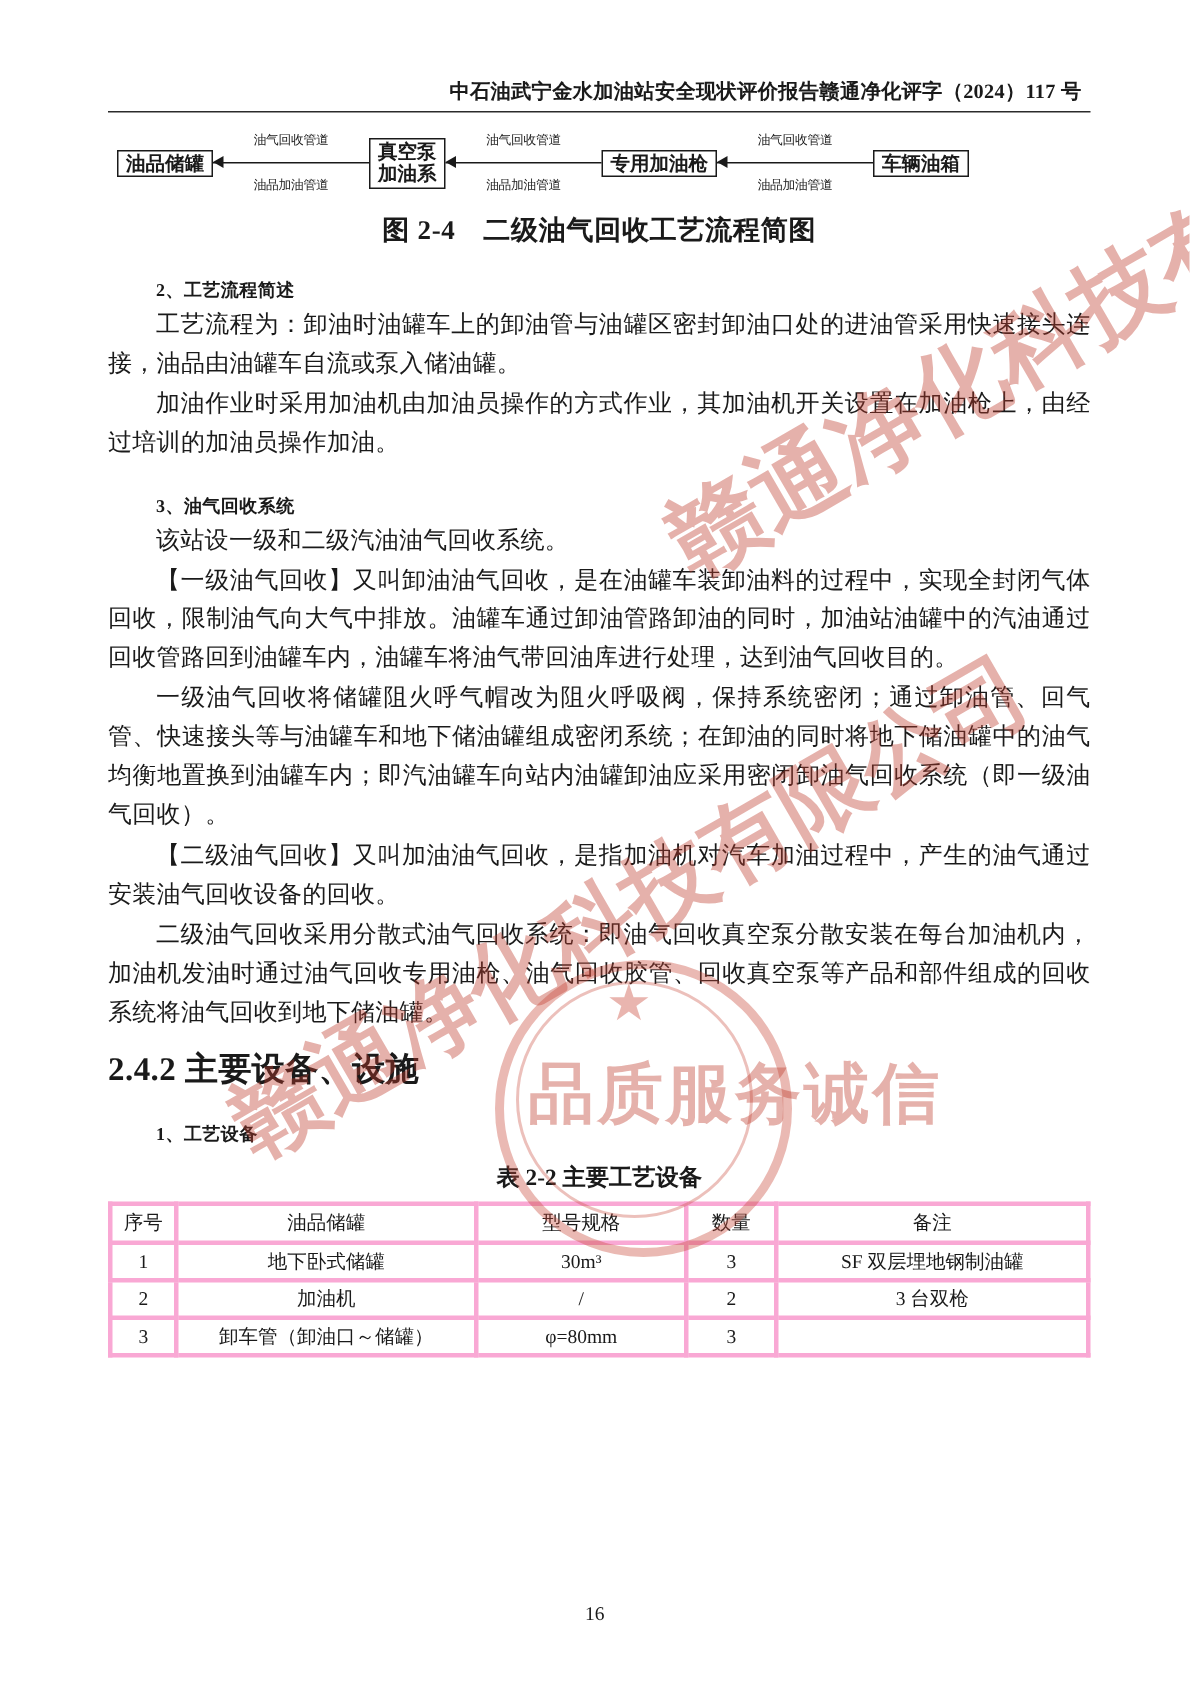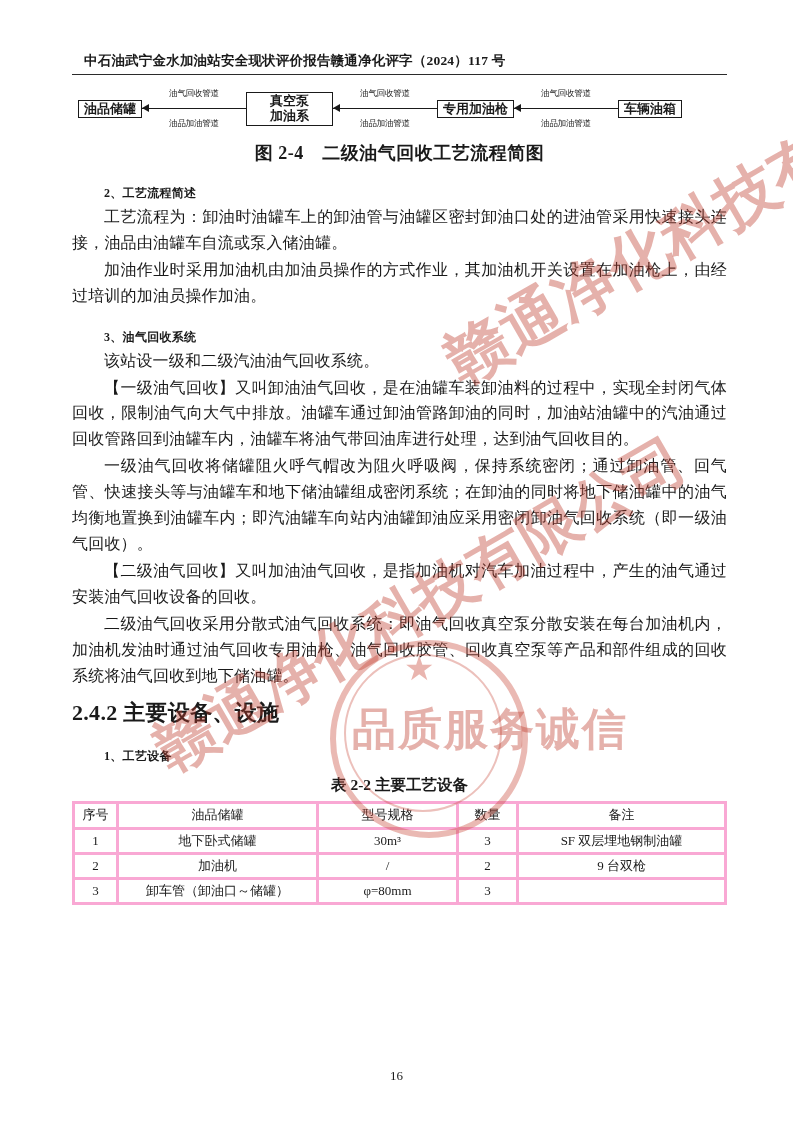--- a/index.html
+++ b/index.html
@@ -19,21 +19,21 @@
     position: relative;
     width: 793px;
     height: 1122px;
     box-sizing: border-box;
     padding: 52px 66px 40px 72px;
   }
 
   
   .header {
     display: flex;
-    justify-content: flex-start;
+    justify-content: flex-end;
     align-items: flex-end;
     font-size: 13.5px;
     font-weight: bold;
     letter-spacing: 0.2px;
     padding: 0 6px 4px 12px;
   }
   .header-rule {
     border-bottom: 1px solid #2b2b2b;
     margin: 0 0 14px 0;
   }
@@ -53,21 +53,21 @@
     border: 1px solid #1a1a1a;
     font-size: 13px;
     font-weight: bold;
     padding: 1px 5px;
     text-align: center;
     line-height: 1.05;
     background: #fff;
     white-space: nowrap;
   }
   .flow-box.two-line {
-    padding: 1px 23px;
+    padding: 1px 5px;
     line-height: 1.15;
   }
   .flow-link {
     position: relative;
     width: 104px;
     height: 40px;
     flex: none;
   }
   .flow-link .lbl {
     position: absolute;
@@ -280,21 +280,21 @@
         <td>地下卧式储罐</td>
         <td>30m³</td>
         <td>3</td>
         <td>SF 双层埋地钢制油罐</td>
       </tr>
       <tr>
         <td>2</td>
         <td>加油机</td>
         <td>/</td>
         <td>2</td>
-        <td>9 台双枪</td>
+        <td>3 台双枪</td>
       </tr>
       <tr>
         <td>3</td>
         <td>卸车管（卸油口～储罐）</td>
         <td>φ=80mm</td>
         <td>3</td>
         <td></td>
       </tr>
     </tbody>
   </table>

